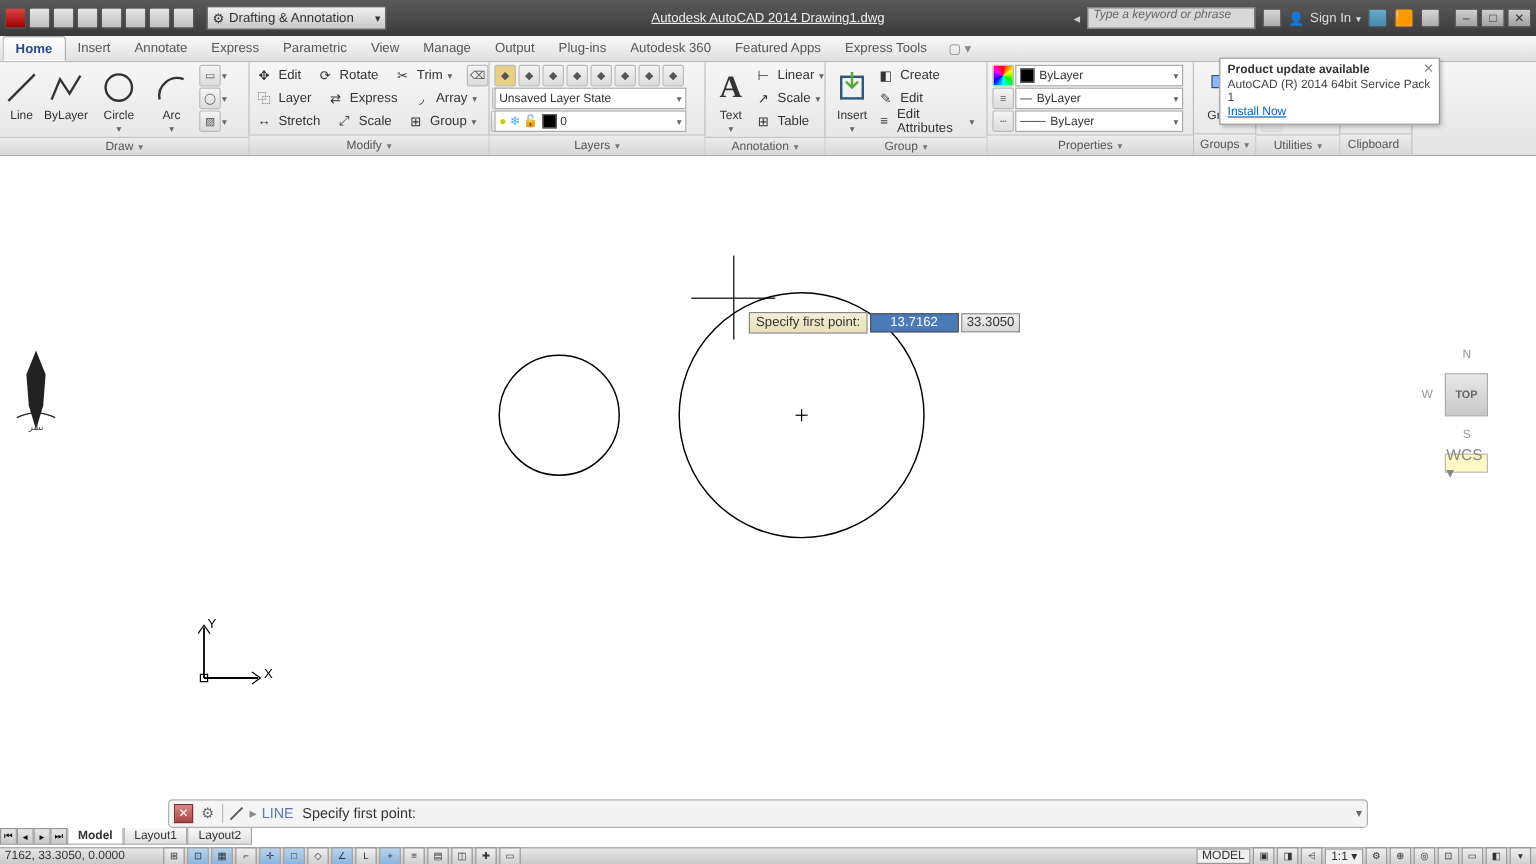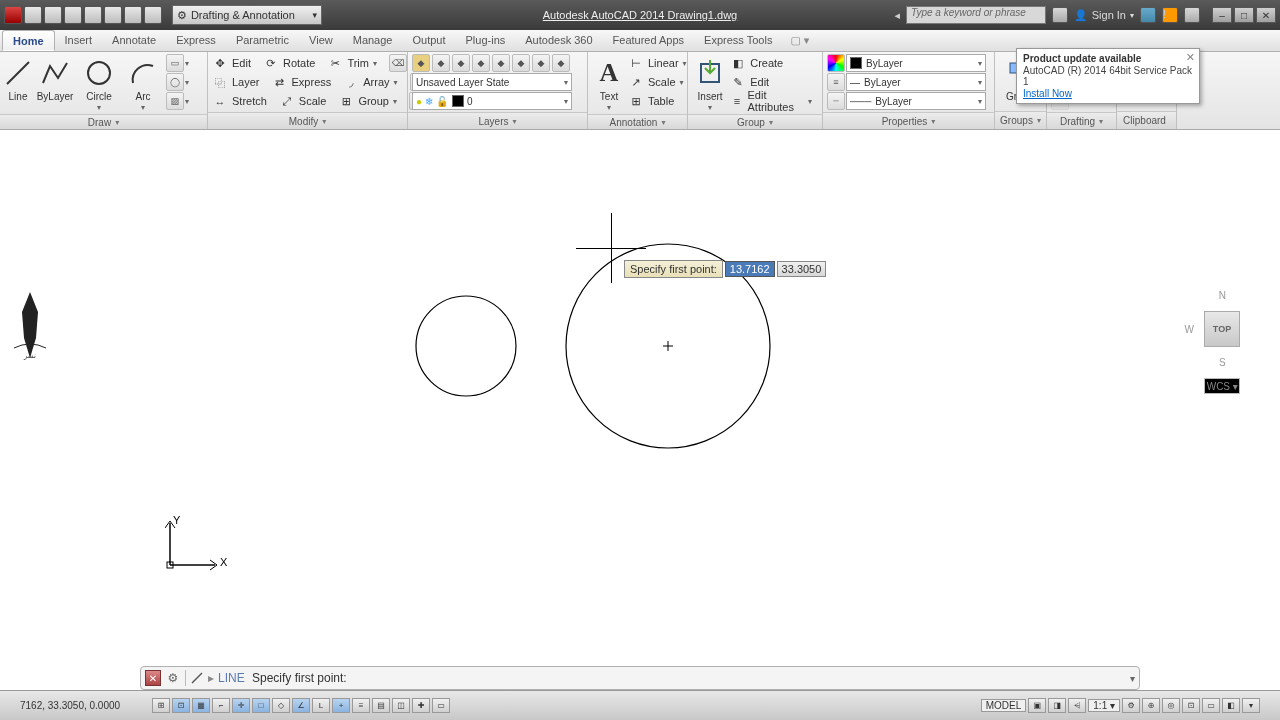--- a/index.html
+++ b/index.html
@@ -62,49 +62,49 @@
 
 .vplabel { position: absolute; top: 144px; left: 0; font-size: 11px; color: #222; background:#e8e8e8; padding:1px 3px; border:1px solid #b0b0b0;}
 
 
 .canvas { position: absolute; top: 130px; left: 0; right: 0; bottom: 50px; background: #fff; }
 .canvas svg { position: absolute; }
 
 
 .prompt { position: absolute; display: flex; align-items: center; font-size: 11px; }
 .prompt .lbl { background: linear-gradient(#f4f0d8,#e8e0b8); border: 1px solid #888; padding: 2px 5px; color: #333; }
-.prompt .in { background: #4a7ab8; color: #fff; border: 1px solid #555; padding: 1px 4px; margin-left:2px; min-width:36px; text-align:center;}
+.prompt .in { background: #4a7ab8; color: #fff; border: 1px solid #555; padding: 1px 16px; margin-left:2px; min-width:36px; text-align:center;}
 .prompt .in2 { background: linear-gradient(#f0f0f0,#d8d8d8); border: 1px solid #888; padding: 1px 4px; margin-left:2px; color:#333; min-width:36px; text-align:center;}
 
 
 .cmdline { position: absolute; bottom: 30px; left: 140px; right: 140px; height: 24px; background: #f4f4f4; border: 1px solid #b0b0b0; border-radius: 4px; display: flex; align-items: center; font-size: 12px; padding: 0 4px; gap: 4px;}
 .cmdline .x { width: 16px; height: 16px; background: linear-gradient(#d88,#a44); border:1px solid #733; display:flex; align-items:center; justify-content:center; color:#fff; font-size:10px;}
 .cmdline .cfg { width:16px; height:16px; display:flex; align-items:center; justify-content:center; color:#666;}
 .cmdline .txt { font-family: "Consolas", monospace; font-size: 12px; color: #333; }
 .cmdline .txt .cmd { color: #5a7ab0; }
 .cmdline .dd { margin-left:auto; font-size:10px; color:#666;}
 
 
 .modeltabs { position:absolute; bottom:15px; left:0; height:16px; display:flex; font-size:10px; align-items:center;}
 .modeltabs .nav { width:14px; height:14px; background:linear-gradient(#e8e8e8,#c8c8c8); border:1px solid #999; display:flex; align-items:center; justify-content:center; font-size:8px;}
 .modeltabs .tab { padding:1px 8px; background:linear-gradient(#f8f8f8,#e0e0e0); border:1px solid #aaa; border-top:none; color:#333;}
 .modeltabs .tab.active { background:#fff; font-weight:bold;}
 
 
-.status { position:absolute; bottom:0; left:0; right:0; height:30px; background:linear-gradient(#e8e8e8,#c8c8c8); border-top:1px solid #999; display:flex; align-items:center; font-size:10px; color:#333; padding:0 20px; gap:2px;}
+.status { position:absolute; bottom:0; left:0; right:0; height:14px; background:linear-gradient(#e8e8e8,#c8c8c8); border-top:1px solid #999; display:flex; align-items:center; font-size:10px; color:#333; padding:0 4px; gap:2px;}
 .status .coord { width:130px; }
 .status .sb { width:18px; height:15px; background:linear-gradient(#f0f0f0,#d0d0d0); border:1px solid #999; display:flex; align-items:center; justify-content:center; font-size:8px;}
 .status .sb.on { background:linear-gradient(#b8d4f0,#8ab4e0);}
 .status .right { margin-left:auto; display:flex; gap:2px; align-items:center;}
 .status .scale { padding:0 4px; border:1px solid #999; background:#f0f0f0;}
 
 
 .navcube { position:absolute; top:160px; right:20px; display:flex; flex-direction:column; align-items:center; gap:10px; color:#999; font-size:10px;}
 .navcube .top { width:36px; height:36px; background:linear-gradient(#e8e8e8,#c8c8c8); border:1px solid #aaa; display:flex; align-items:center; justify-content:center; font-size:9px; color:#666; font-weight:bold;}
-.navcube .wcs { width:36px; height:16px; background:#000000; border:1px solid #bbb; display:flex; align-items:center; justify-content:center; font-size:10px; color:#888;}
+.navcube .wcs { width:36px; height:16px; background:#fef9c3; border:1px solid #bbb; display:flex; align-items:center; justify-content:center; font-size:13px; color:#888;}
 
 .vpctrl { position:absolute; top:147px; right:4px; display:flex; gap:1px;}
 .vpctrl div { width:14px; height:12px; background:#e0e0e0; border:1px solid #aaa; font-size:8px; display:flex; align-items:center; justify-content:center;}
 
 
 .logo { position:absolute; top:160px; left:8px; }
 
 
 .crosshair { position:absolute; pointer-events:none; }
 .crosshair::before, .crosshair::after { content:''; position:absolute; background:#000; }
@@ -406,21 +406,21 @@
   </div>
 
   <div class="panel" style="width:70px;">
     <div class="panel-body" style="opacity:0.4;">
       <div class="smgrid">
         <div class="sm"></div>
         <div class="sm"></div>
         <div class="sm"></div>
       </div>
     </div>
-    <div class="panel-title">Drafting</div>
+    <div class="panel-title">Utilities</div>
   </div>
 
   <div class="panel" style="width:60px;">
     <div class="panel-body" style="opacity:0.4;">
       <div class="bigtool">
         <div class="icon">📋</div>
         <span>Paste</span>
       </div>
     </div>
     <div class="panel-title noarrow">Clipboard</div>

